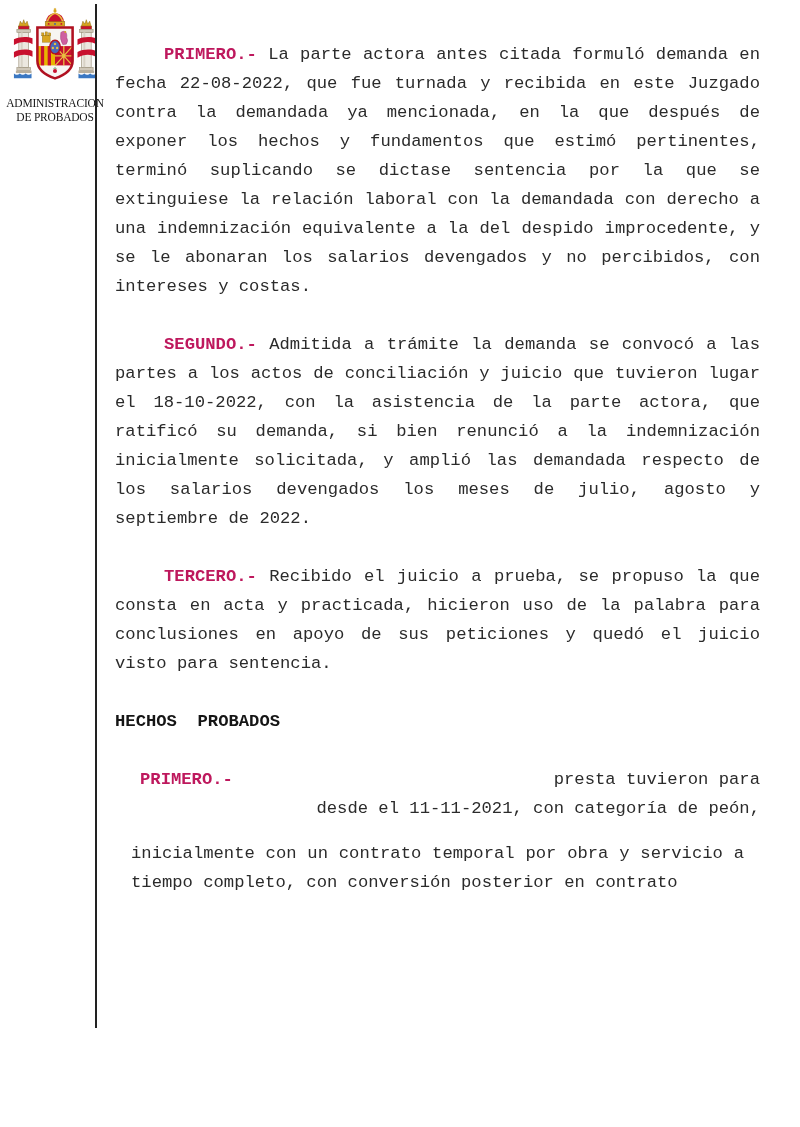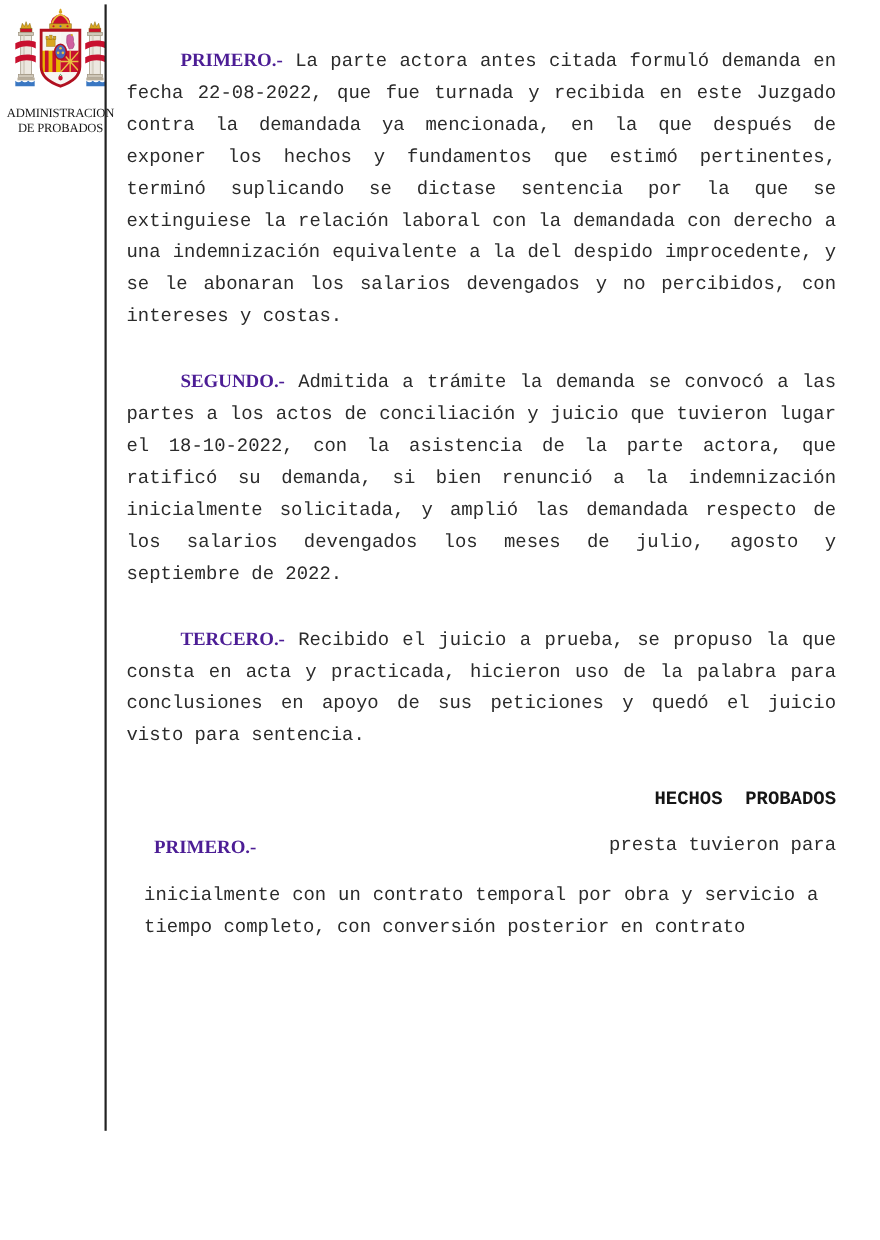--- a/index.html
+++ b/index.html
@@ -29,25 +29,25 @@
   
   .text-col {
     position: absolute; left: 115px; top: 40px; width: 645px;
     font-size: 17.2px; line-height: 29px;
   }
   .para {
     text-align: justify;
     margin: 0 0 29px 0;
   }
   .para.indent { text-indent: 49px; }
-  .para b, .rline b { font-weight: bold; color: #4c1d95; font-family: Liberation Serif, serif; }
+  .para b, .rline b { font-weight: bold; color: #be185d; }
   .heading {
-    text-align: right; font-weight: bold; color: #151515;
+    text-align: left; font-weight: bold; color: #151515;
     white-space: pre-wrap;
-    margin: 0 0 13px 0;
+    margin: 0 0 29px 0;
   }
   .rline1 {
     display: flex; justify-content: space-between;
     padding-left: 25px;
   }
   .rgap { flex: 1 1 auto; }
   .rline2 { text-align: right; }
   .rest { text-align: justify; margin: 16px; }
 </style>
 </head>
@@ -147,16 +147,17 @@
   <p class="para indent"><b>TERCERO.-</b><span> Recibido el juicio a prueba, se propuso la que consta en acta y practicada, hicieron uso de la palabra para conclusiones en apoyo de sus peticiones y quedó el juicio visto para sentencia.</span></p>
 
   <p class="heading">HECHOS  PROBADOS</p>
 
   <div>
     <div class="rline1 rline">
       <b>PRIMERO.-</b>
       <span class="rgap"></span>
       <span>presta tuvieron para</span>
     </div>
+    <div class="rline2">desde el 11-11-2021, con categoría de peón,</div>
     <p class="rest">inicialmente con un contrato temporal por obra y servicio a tiempo completo, con conversión posterior en contrato</p>
   </div>
 
 </main>
 
 </body></html>

